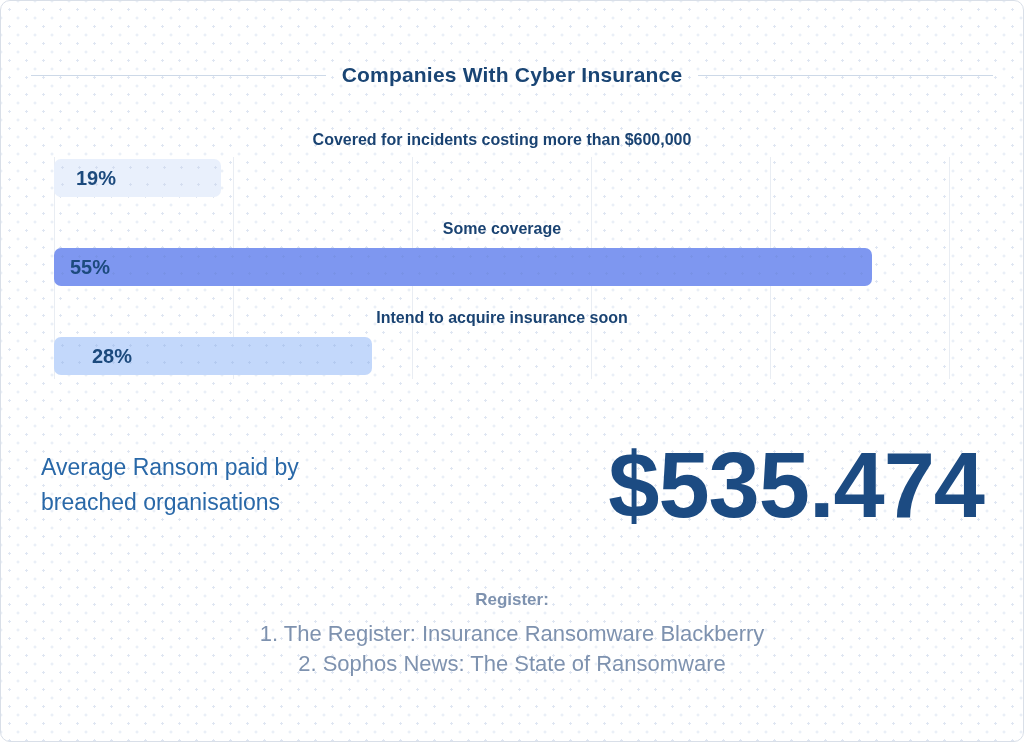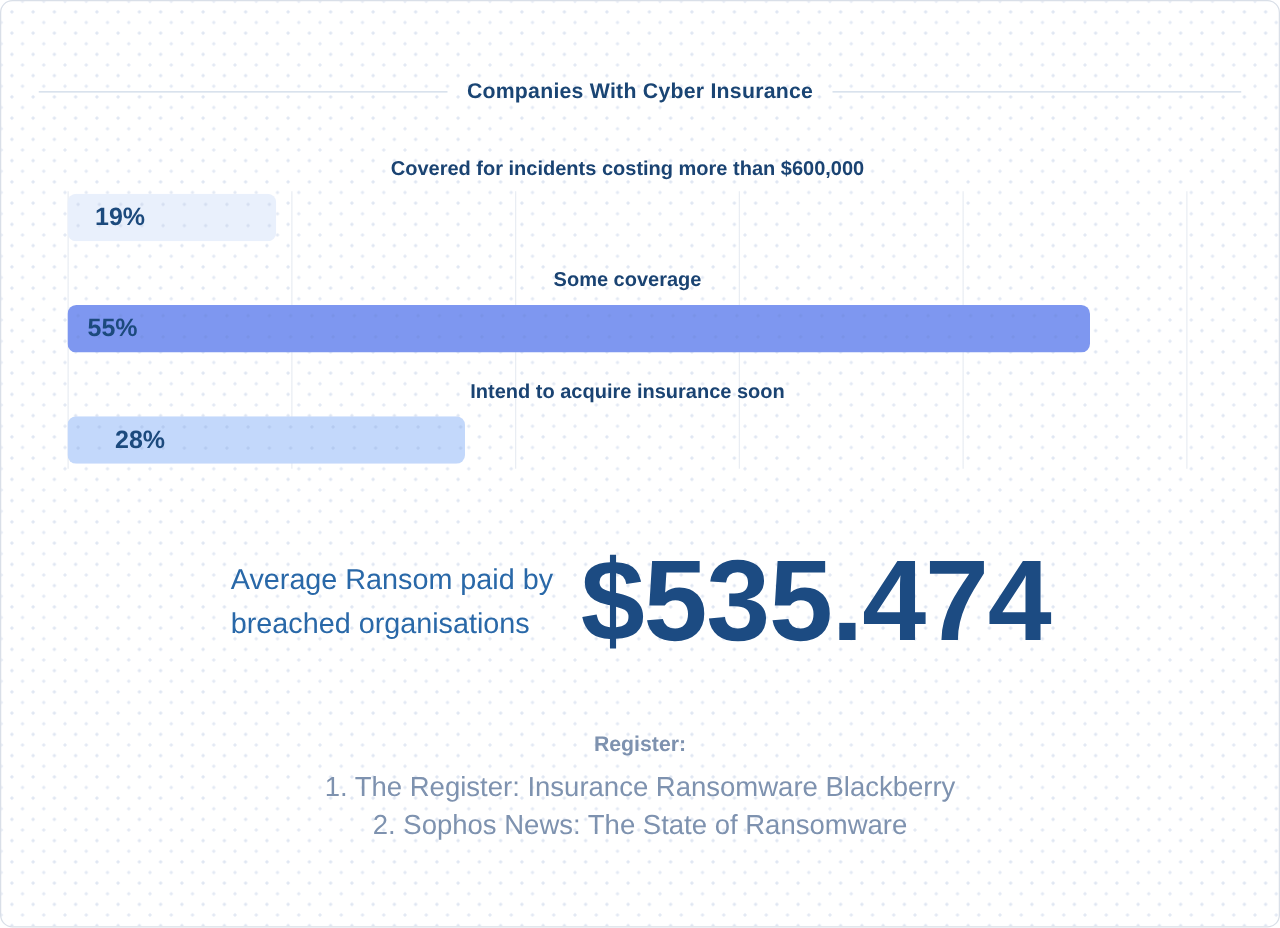--- a/index.html
+++ b/index.html
@@ -30,21 +30,21 @@
     align-items: center;
     gap: 16px;
     margin: 62px 30px 0 30px;
   }
   .divider-line {
     flex: 1;
     height: 1px;
     background: #cdd9e8;
   }
   .title {
-    font-size: 17px;
+    font-size: 21px;
     font-weight: bold;
     color: #1a4574;
     letter-spacing: 0.2px;
     white-space: nowrap;
   }
   
   .chart {
     position: relative;
     margin: 44px 73px 0 53px; 
   }
@@ -83,21 +83,21 @@
     font-size: 20px;
     font-weight: bold;
     color: #1c4a7d;
     background-image: radial-gradient(circle, rgba(90,115,170,0.14) 1.1px, transparent 1.4px);
     background-size: 17px 17px;
   }
   
   .ransom {
     display: flex;
     align-items: center;
-    justify-content: center;
+    justify-content: space-between;
     margin: 62px 39px 0 40px;
   }
   .ransom-label {
     max-width: 280px;
     font-size: 23px;
     line-height: 35px;
     color: #2968a8;
   }
   .ransom-value {
     font-size: 92px;

